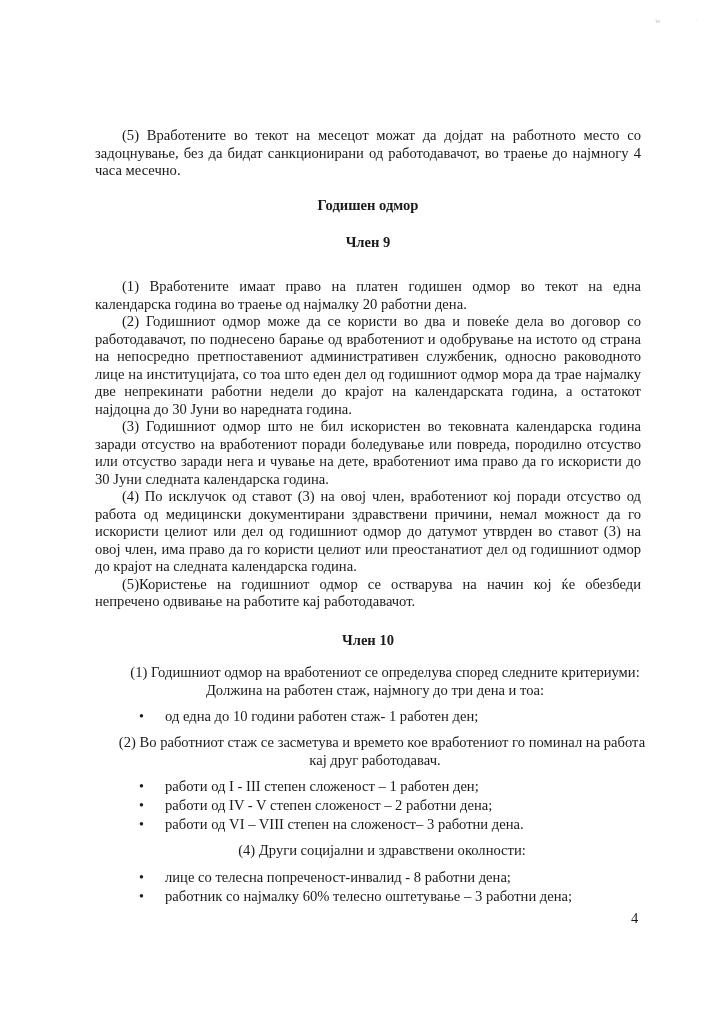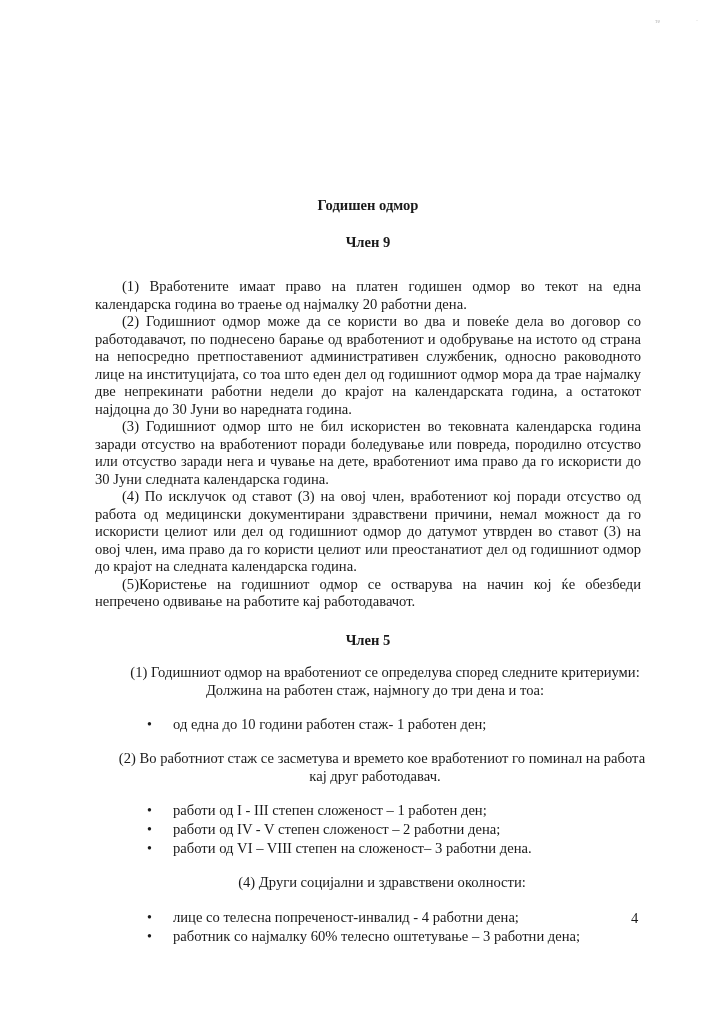--- a/index.html
+++ b/index.html
@@ -9,69 +9,72 @@
     color: #1a1a1a;
     font-size: 14.6px;
   }
   .page { position: absolute; left: 0; top: 0; width: 728px; height: 1024px; background: #fff; }
   .scan-mark { position: absolute; top: 18px; font-size: 6px; color: #bbb; }
   .content { position: absolute; left: 95px; width: 546px; }
   p { margin: 0; line-height: 17.5px; text-align: justify; }
   .indent { text-indent: 27px; }
   .heading { font-weight: bold; text-align: center; line-height: 18px; margin: 0; font-size: 14.6px; }
   .para-block p { text-align: justify; }
-  ul.bullets { list-style: none; margin: 16px; padding: 0; }
+  ul.bullets { list-style: none; margin: 8px; padding: 0; }
   ul.bullets li { position: relative; padding-left: 62px; line-height: 19px; text-align: left; }
   ul.bullets li::before {
     content: "\2022"; position: absolute; left: 36px; top: 0; font-size: 14px;
   }
   .left { text-align: center; }
   .page-number { position: absolute; left: 631px; top: 910px; font-size: 14.6px; }
 </style>
 </head>
 <body>
 
 <div class="page">
 
   <span class="scan-mark" style="left:655px;">те</span>
   <span class="scan-mark" style="left:696px;">·</span>
 
+  <div class="content" style="top:127px;">
+    <p class="indent">(5) Вработените во текот на месецот можат да дојдат на работното место со задоцнување, без да бидат санкционирани од работодавачот, во траење до најмногу 4 часа месечно.</p>
+  </div>
 
   <div class="content" style="top:196px;">
     <h2 class="heading">Годишен одмор</h2>
   </div>
   <div class="content" style="top:233px;">
     <h3 class="heading">Член 9</h3>
   </div>
 
   <div class="content para-block" style="top:278px;">
     <p class="indent">(1) Вработените имаат право на платен годишен одмор во текот на една календарска година во траење од најмалку 20 работни дена.</p>
     <p class="indent">(2) Годишниот одмор може да се користи во два и повеќе дела во договор со работодавачот, по поднесено барање од вработениот и одобрување на истото од страна на непосредно претпоставениот административен службеник, односно раководното лице на институцијата, со тоа што еден дел од годишниот одмор мора да трае најмалку две непрекинати работни недели до крајот на календарската година, а остатокот најдоцна до 30 Јуни во наредната година.</p>
     <p class="indent">(3) Годишниот одмор што не бил искористен во тековната календарска година заради отсуство на вработениот поради боледување или повреда, породилно отсуство или отсуство заради нега и чување на дете, вработениот има право да го искористи до 30 Јуни следната календарска година.</p>
     <p class="indent">(4) По исклучок од ставот (3) на овој член, вработениот кој поради отсуство од работа од медицински документирани здравствени причини, немал можност да го искористи целиот или дел од годишниот одмор до датумот утврден во ставот (3) на овој член, има право да го користи целиот или преостанатиот дел од годишниот одмор до крајот на следната календарска година.</p>
     <p class="indent">(5)Користење на годишниот одмор се остварува на начин кој ќе обезбеди непречено одвивање на работите кај работодавачот.</p>
   </div>
 
   <div class="content" style="top:631px;">
-    <h3 class="heading">Член 5</h3>
+    <h3 class="heading">Член 10</h3>
   </div>
 
   <div class="content" style="top:664px; width:560px;">
     <p class="left" style="padding-left:20px;">(1) Годишниот одмор на вработениот се определува според следните критериуми:</p>
     <p class="left">Должина на работен стаж, најмногу до три дена и тоа:</p>
     <ul class="bullets">
       <li>од една до 10 години работен стаж- 1 работен ден;</li>
     </ul>
     <p class="left" style="text-indent:14px;">(2) Во работниот стаж се засметува и времето кое вработениот го поминал на работа кај друг работодавач.</p>
     <ul class="bullets">
       <li>работи од I - III  степен сложеност – 1 работен ден;</li>
       <li>работи од IV - V  степен сложеност – 2 работни дена;</li>
       <li>работи од  VI – VIII степен на сложеност– 3 работни дена.</li>
     </ul>
     <p class="left" style="padding-left:14px;">(4) Други социјални и здравствени околности:</p>
     <ul class="bullets">
-      <li>лице со телесна попреченост-инвалид - 4 работни дена;</li>
+      <li>лице со телесна попреченост-инвалид - 8 работни дена;</li>
       <li>работник со најмалку 60% телесно оштетување – 3 работни дена;</li>
     </ul>
   </div>
 
   <div class="page-number">4</div>
 </div>
 
 </body></html>

